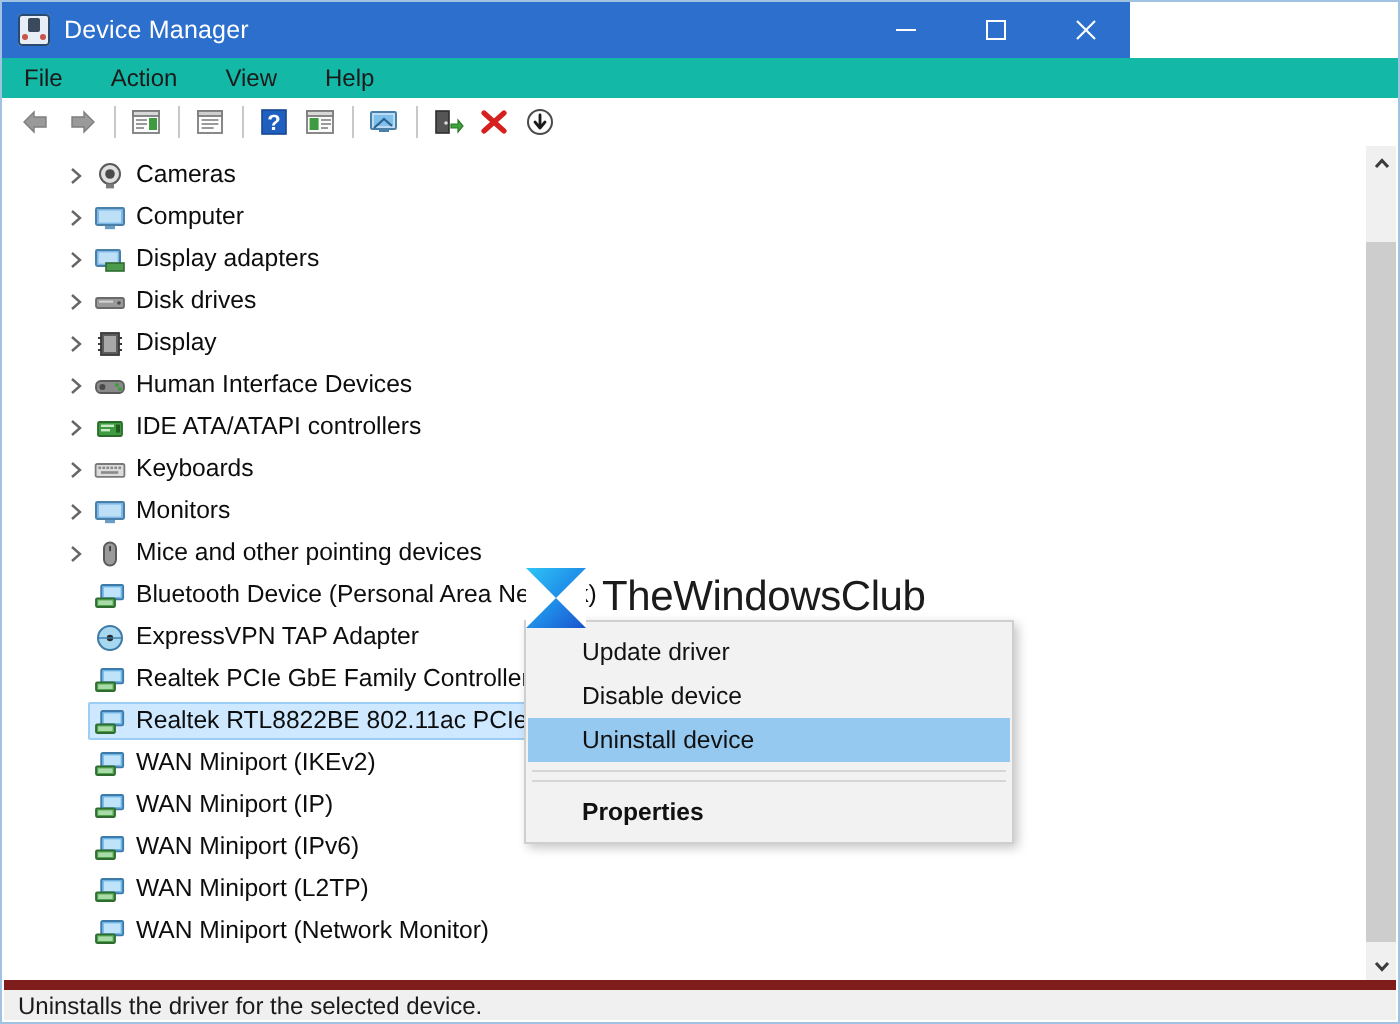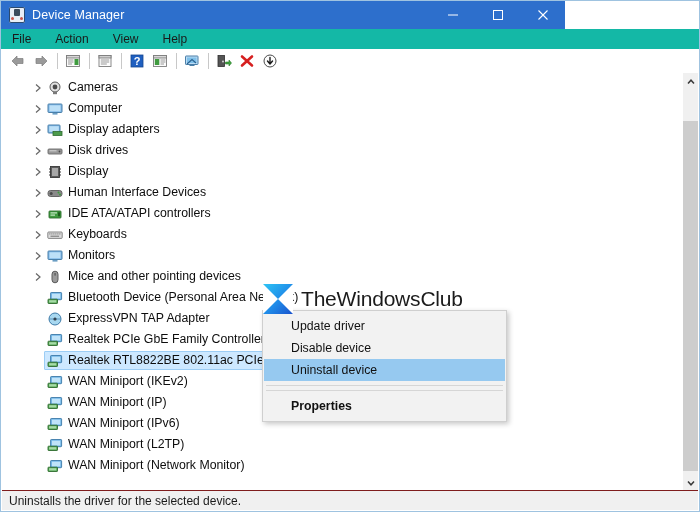--- a/index.html
+++ b/index.html
@@ -162,21 +162,21 @@
     width: 15px; height: 350px;
     background: #cdcdcd;
   }
 
   
   .statusbar {
     position: absolute;
     left: 1px; bottom: 1px;
     width: 696px; height: 20px;
     background: #f0f0f0;
-    border-top: 1px solid #7f1d1d;
+    border-top: 5px solid #7f1d1d;
     display: flex; align-items: center;
     padding-left: 7px;
     box-sizing: border-box;
   }
   .statusbar .st-text {
     font-size: 12px; color: #1a1a1a;
   }
 
   
   .ctxmenu {

